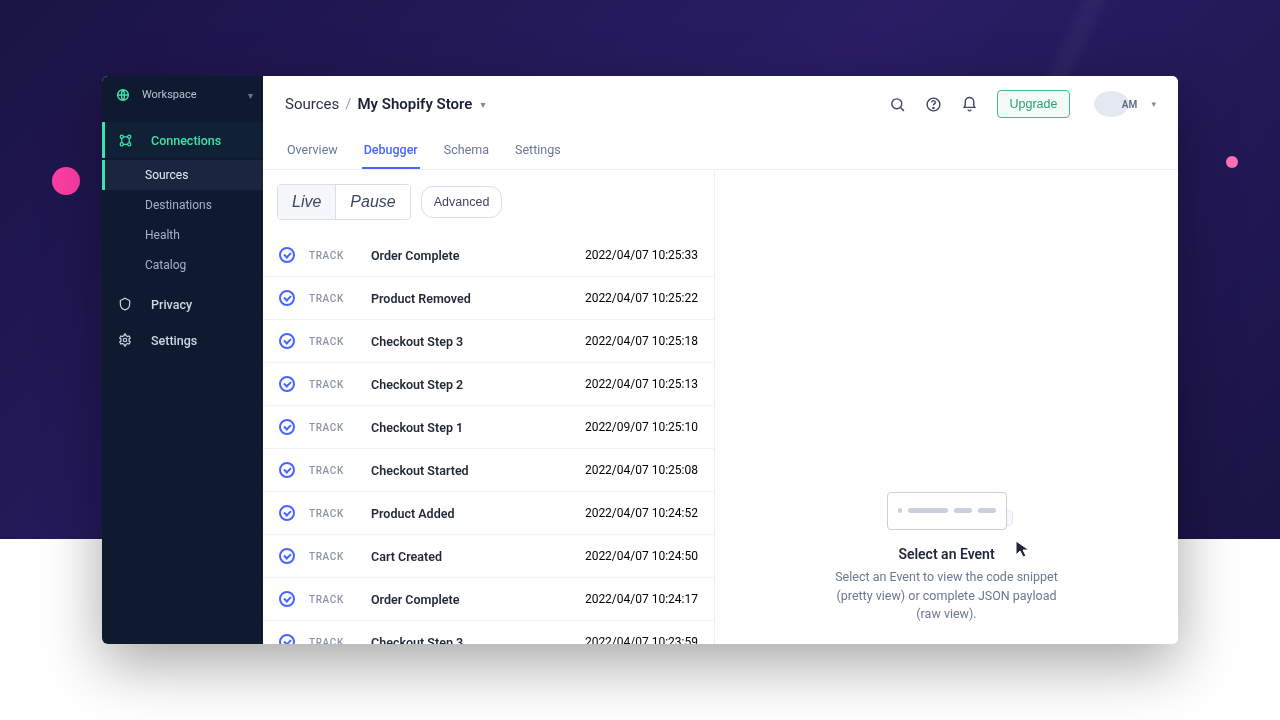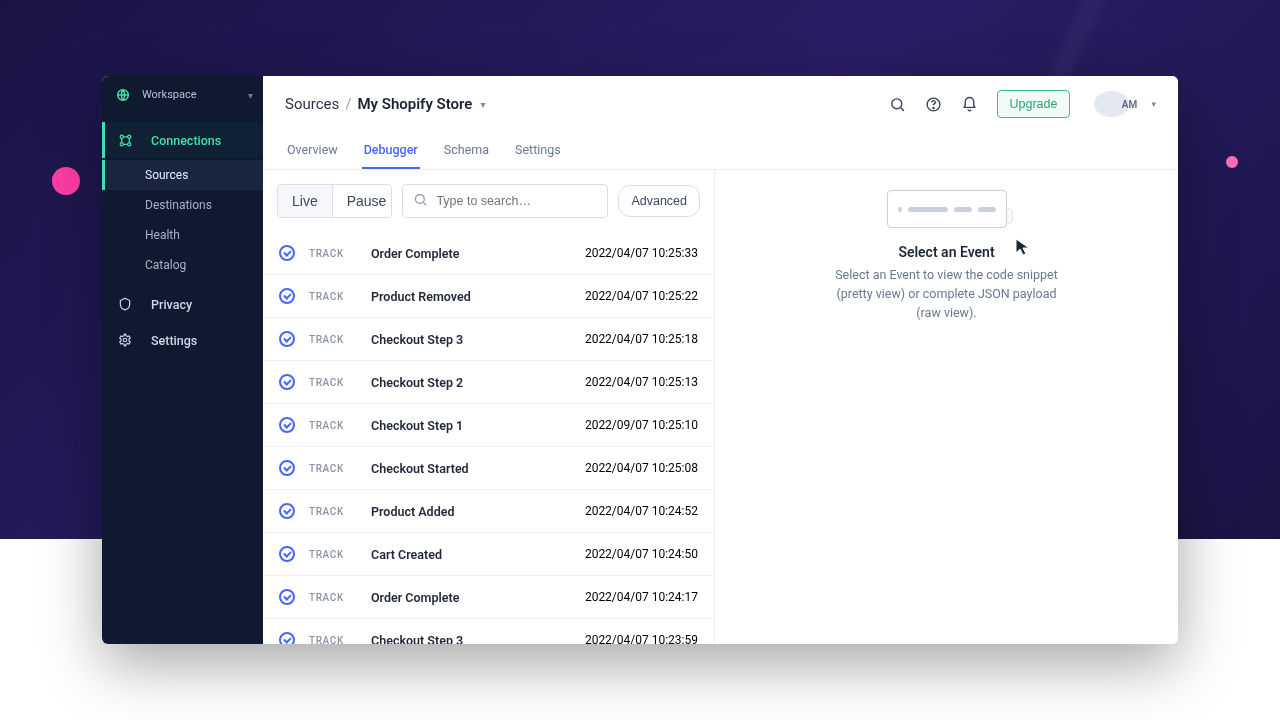--- a/index.html
+++ b/index.html
@@ -117,21 +117,21 @@
 
   
   .content { flex:1; display:flex; min-height:0; }
   .left { width:452px; border-right:1px solid #eceef3; display:flex; flex-direction:column; min-height:0; }
   .toolbar {
     display:flex; align-items:center; gap:10px;
     padding:14px 14px;
   }
   .seg { display:flex; border:1px solid #d9dee8; border-radius:4px; overflow:hidden; }
   .seg button {
-    border:none; background:#fff; padding:8px 14px; font-size:14px; color:#3c4660; cursor:pointer;
+    border:none; background:#fff; padding:8px 14px; font-size:16px; color:#3c4660; cursor:pointer;font-style:italic;
   }
   .seg button:first-child { border-right:1px solid #d9dee8; background:#f5f7fb; font-weight:500; }
   .search {
     flex:1; display:flex; align-items:center; gap:8px;
     border:1px solid #d9dee8; border-radius:4px; padding:0 10px; height:34px;
   }
   .search input {
     border:none; outline:none; flex:1; font-size:12.5px; color:#3c4660; background:transparent;
   }
   .adv-btn {
@@ -159,21 +159,21 @@
     transform: rotate(-45deg); margin-top:-2px;
   }
   .ev-type {
     color:#8a93a8; font-size:10px; letter-spacing:0.6px; font-weight:500; width:48px;
   }
   .ev-name { color:#1f2738; font-weight:600; flex:1; }
   .ev-time { color:#000000; font-size:12px; white-space:nowrap; }
 
   
   .right {
-    flex:1; display:flex; flex-direction:column; align-items:center; justify-content:flex-start;
+    flex:1; display:flex; flex-direction:column; align-items:center; justify-content:flex-end;
     padding:20px; text-align:center;
   }
   .placeholder-illus {
     width:120px; height:38px; position:relative; margin-bottom:16px;
   }
   .pi-card {
     position:absolute; inset:0; border:1.5px solid #c9cfdc; border-radius:4px;
     background:#fff;
     display:flex; align-items:center; gap:6px; padding:0 10px;
   }
@@ -296,29 +296,20 @@
         </div>
       </div>
 
       <div class="content">
         <div class="left">
           <div class="toolbar">
             <div class="seg">
               <button>Live</button>
               <button>Pause</button>
             </div>
-            <div class="search">
-              <span style="color:#8a93a8">
-                <svg width="15" height="15" viewBox="0 0 24 24" fill="none" stroke="currentColor" stroke-width="2">
-                    <circle cx="11" cy="11" r="7"></circle>
-                    <path d="m21 21-4.3-4.3"></path>
-                  </svg>
-              </span>
-              <input type="text" placeholder="Type to search…" style="">
-            </div>
             <button class="adv-btn">Advanced</button>
           </div>
 
           <div class="events" id="events">
               <div class="event-row">
                 <span class="ev-check"></span>
                 <span class="ev-type">TRACK</span>
                 <span class="ev-name">Order Complete</span>
                 <span class="ev-time">2022/04/07 10:25:33</span>
               </div>

